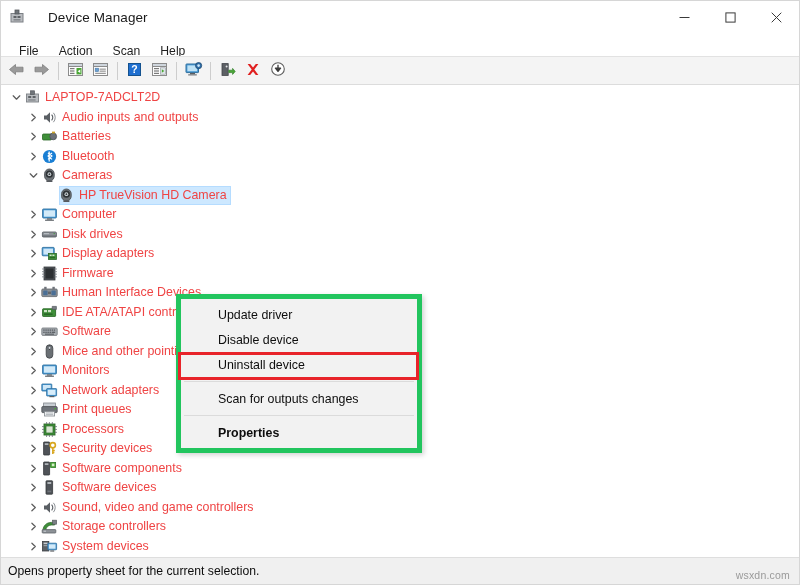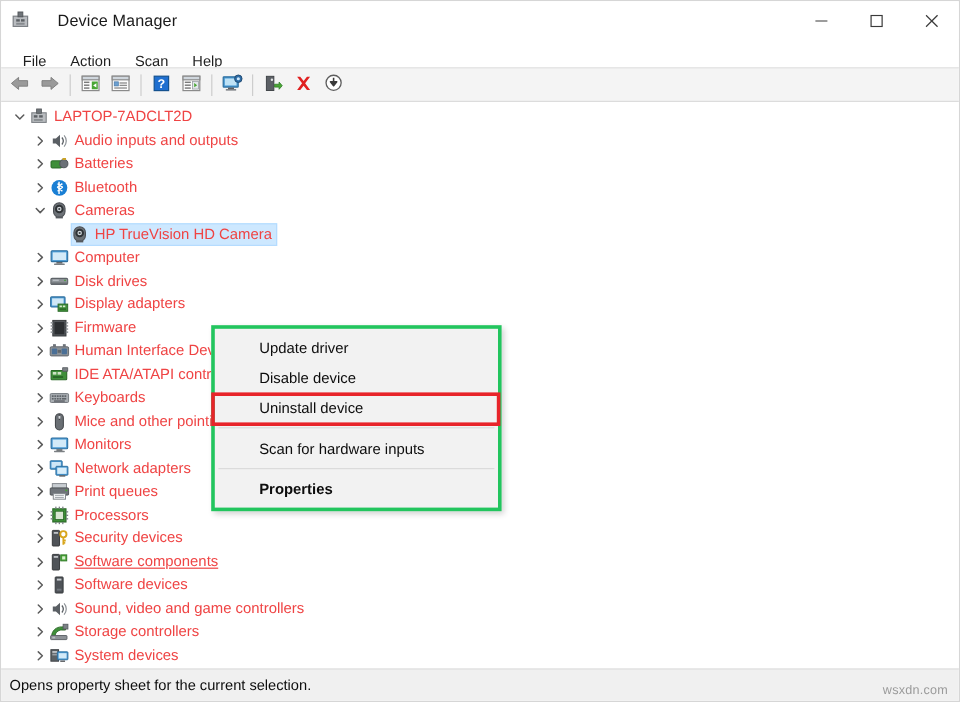--- a/index.html
+++ b/index.html
@@ -143,24 +143,24 @@
     z-index: 0;
   }
   .row .rowinner {
     display: flex; align-items: center;
     position: relative; z-index: 1;
   }
 
   
   #ctxmenu {
     position: absolute;
-    left: 175px; top: 186px;
+    left: 175px; top: 209px;
     width: 236px;
     background: #f2f2f2;
-    border: 3px solid #22c55e;
+    border: 5px solid #22c55e;
     box-shadow: 2px 2px 5px rgba(0,0,0,.18);
     padding: 3px 0 3px 0;
     z-index: 40;
     font-size: 12.4px;
   }
   .ctx-item {
     height: 25px;
     display: flex;
     align-items: center;
     padding-left: 37px;
@@ -584,21 +584,21 @@
                 <rect x="8.5" y="6.4" width="1.5" height="1.4" fill="#5e6368"></rect>
                 <rect x="10.6" y="6.4" width="1.5" height="1.4" fill="#5e6368"></rect>
                 <rect x="12.7" y="6.4" width="1.5" height="1.4" fill="#5e6368"></rect>
                 <rect x="2.2" y="8.6" width="1.5" height="1.4" fill="#5e6368"></rect>
                 <rect x="4.3" y="8.6" width="1.5" height="1.4" fill="#5e6368"></rect>
                 <rect x="6.4" y="8.6" width="1.5" height="1.4" fill="#5e6368"></rect>
                 <rect x="8.5" y="8.6" width="1.5" height="1.4" fill="#5e6368"></rect>
                 <rect x="10.6" y="8.6" width="3.6" height="1.4" fill="#5e6368"></rect>
                 <rect x="4" y="10.6" width="9" height="1.2" fill="#5e6368"></rect>
               </svg></span>
-            <span class="label">Keyboards</span>
+            <span class="label">Software</span>
           </div>
         </div>
         <div class="row">
           <div class="rowinner" style="padding-left: 24px;">
             <span class="twisty">
               <svg width="9" height="9" viewBox="0 0 9 9">
                 <path d="M2.9 1.2 L6.3 4.5 L2.9 7.8" fill="none" stroke="#5c5c5c" stroke-width="1.25" stroke-linecap="round" stroke-linejoin="round"></path>
               </svg>
             </span>
             <span class="ticon"><svg width="17" height="17" viewBox="0 0 17 17">
@@ -696,21 +696,21 @@
             <span class="ticon"><svg width="17" height="17" viewBox="0 0 17 17">
                 <rect x="2.6" y="2" width="6" height="13" rx="0.6" fill="#4f5358" stroke="#34373a" stroke-width="0.8"></rect>
                 <rect x="3.8" y="3.4" width="3.6" height="1.4" fill="#c8ccd0"></rect>
                 <circle cx="11.8" cy="5.2" r="2.6" fill="none" stroke="#d8a61e" stroke-width="1.6"></circle>
                 <path d="M11.8 7.4 L11.8 14 M11.8 10.4 L13.8 10.4 M11.8 12.4 L13.4 12.4" stroke="#d8a61e" stroke-width="1.5" fill="none"></path>
               </svg></span>
             <span class="label">Security devices</span>
           </div>
         </div>
         <div class="row">
-          <div class="rowinner" style="padding-left: 24px; text-decoration: underline;">
+          <div class="rowinner" style="padding-left: 24px;">
             <span class="twisty">
               <svg width="9" height="9" viewBox="0 0 9 9">
                 <path d="M2.9 1.2 L6.3 4.5 L2.9 7.8" fill="none" stroke="#5c5c5c" stroke-width="1.25" stroke-linecap="round" stroke-linejoin="round"></path>
               </svg>
             </span>
             <span class="ticon"><svg width="17" height="17" viewBox="0 0 17 17">
                 <rect x="2.6" y="2" width="6" height="13" rx="0.6" fill="#4f5358" stroke="#34373a" stroke-width="0.8"></rect>
                 <rect x="3.8" y="3.4" width="3.6" height="1.4" fill="#c8ccd0"></rect>
                 <rect x="9.6" y="2.4" width="5" height="5" fill="#4aa635" stroke="#2f7a28" stroke-width="0.8"></rect>
                 <rect x="10.8" y="3.6" width="2.6" height="2.6" fill="#d6efcd"></rect>
@@ -787,21 +787,21 @@
             <span class="twisty"></span>
           </div>
         </div>
       </div>
 
     <div id="ctxmenu">
       <div class="ctx-item">Update driver</div>
       <div class="ctx-item">Disable device</div>
       <div class="ctx-item" id="ctx-uninstall">Uninstall device</div>
       <div class="ctx-sep"></div>
-      <div class="ctx-item">Scan for hardware inputs</div>
+      <div class="ctx-item">Scan for outputs changes</div>
       <div class="ctx-sep"></div>
       <div class="ctx-item bold">Properties</div>
       <div id="ctx-highlight" style="top: 53px; height: 28px; border-color: rgb(232, 36, 42);"></div>
     </div>
   </div>
 
   <div id="statusbar">
     <span>Opens property sheet for the current selection.</span>
     <span id="watermark">wsxdn.com</span>
   </div>

